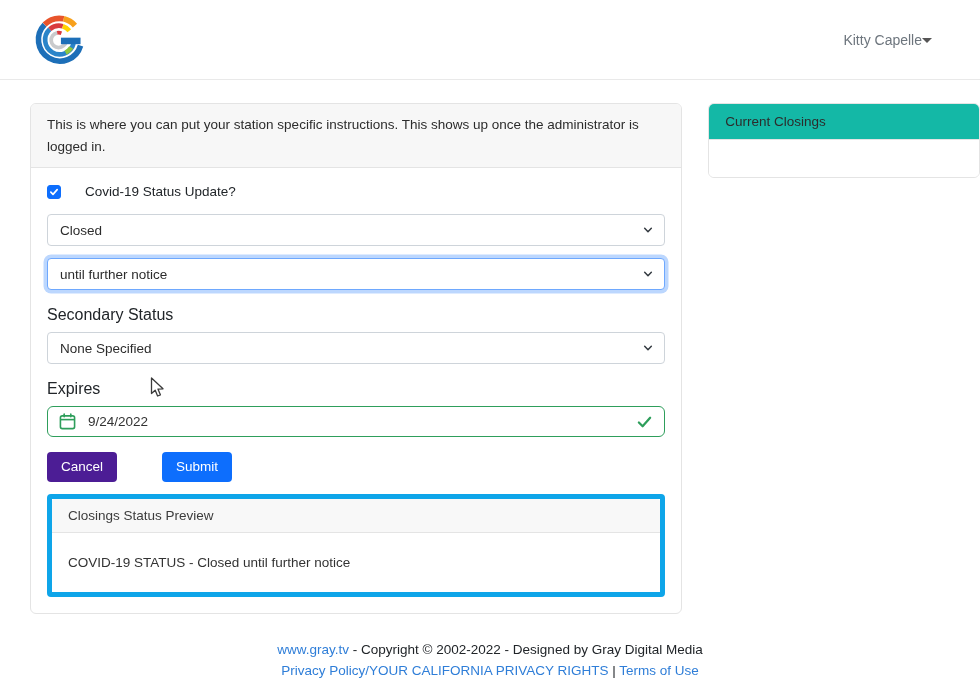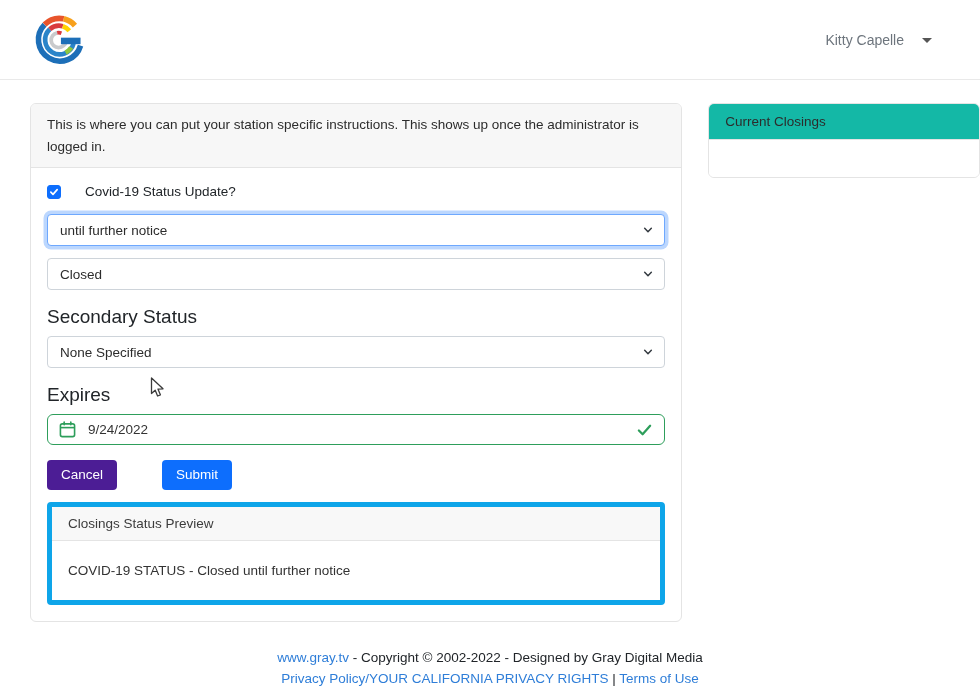--- a/index.html
+++ b/index.html
@@ -10,21 +10,21 @@
     height: 80px;
     display: flex;
     align-items: center;
     justify-content: space-between;
     padding: 0 48px 0 32px;
     border-bottom: 1px solid #e9e9e9;
     background: #fff;
   }
   .logo-wrap { width: 56px; height: 58px; display: flex; align-items: center; cursor: pointer; }
   .user-menu {
-    display: flex; align-items: center; gap: 18px;
+    display: flex; align-items: center; gap: 0;
     color: #6d757d; font-size: 14px; cursor: pointer; user-select: none;
   }
   .caret-down {
     width: 0; height: 0;
     border-left: 5px solid transparent;
     border-right: 5px solid transparent;
     border-top: 5px solid #555;
     display: inline-block; margin-top: 2px;
   }
 
@@ -70,21 +70,21 @@
   }
   .select .chev {
     position: absolute; right: 11px; top: 50%; transform: translateY(-50%);
     width: 10px; height: 10px;
   }
   .select.focused {
     border-color: #6ea8fe;
     box-shadow: 0 0 0 3.5px rgba(13,110,253,.28);
   }
 
-  .field-label { font-size: 19px; color: #212529; margin: 16px 0 8px; }
+  .field-label { font-size: 16px; color: #212529; margin: 16px 0 8px; }
 
   .date-input {
     height: 31px;
     border: 1.5px solid #2e9e5b;
     border-radius: 6px;
     display: flex; align-items: center;
     padding: 0 12px 0 11px;
     gap: 12px;
     font-size: 13.5px; color: #333;
     cursor: text;
@@ -168,29 +168,29 @@
 
         <div class="check-row">
           <span class="checkbox">
             <svg viewBox="0 0 12 12" fill="none">
               <path d="M2.2 6.2 L4.8 8.8 L9.8 3.2" stroke="#ffffff" stroke-width="2" stroke-linecap="round" stroke-linejoin="round"></path>
             </svg>
           </span>
           <span class="check-label">Covid-19 Status Update?</span>
         </div>
 
+        <div class="select">
+          <span>Closed</span>
+          <svg class="chev" viewBox="0 0 12 12" fill="none">
+            <path d="M2 4 L6 8 L10 4" stroke="#343a40" stroke-width="1.8" stroke-linecap="round" stroke-linejoin="round"></path>
+          </svg>
+        </div>
+
         <div class="select focused">
           <span>until further notice</span>
-          <svg class="chev" viewBox="0 0 12 12" fill="none">
-            <path d="M2 4 L6 8 L10 4" stroke="#343a40" stroke-width="1.8" stroke-linecap="round" stroke-linejoin="round"></path>
-          </svg>
-        </div>
-
-        <div class="select">
-          <span>Closed</span>
           <svg class="chev" viewBox="0 0 12 12" fill="none">
             <path d="M2 4 L6 8 L10 4" stroke="#343a40" stroke-width="1.8" stroke-linecap="round" stroke-linejoin="round"></path>
           </svg>
         </div>
 
         <div class="field-label">Secondary Status</div>
         <div class="select">
           <span>None Specified</span>
           <svg class="chev" viewBox="0 0 12 12" fill="none">
             <path d="M2 4 L6 8 L10 4" stroke="#343a40" stroke-width="1.8" stroke-linecap="round" stroke-linejoin="round"></path>

